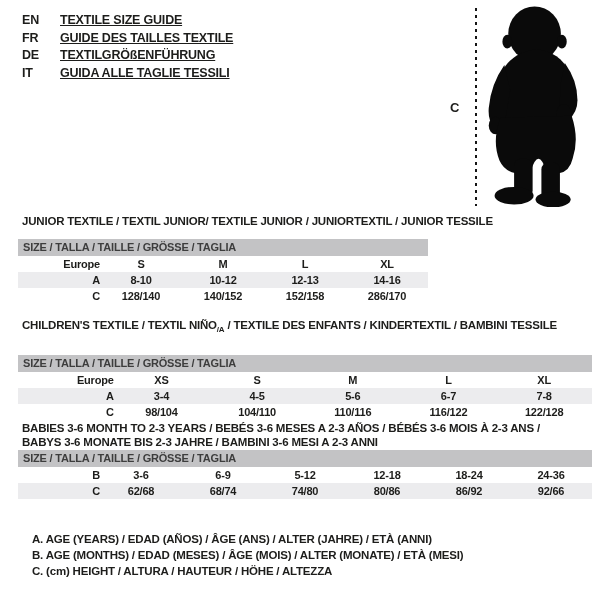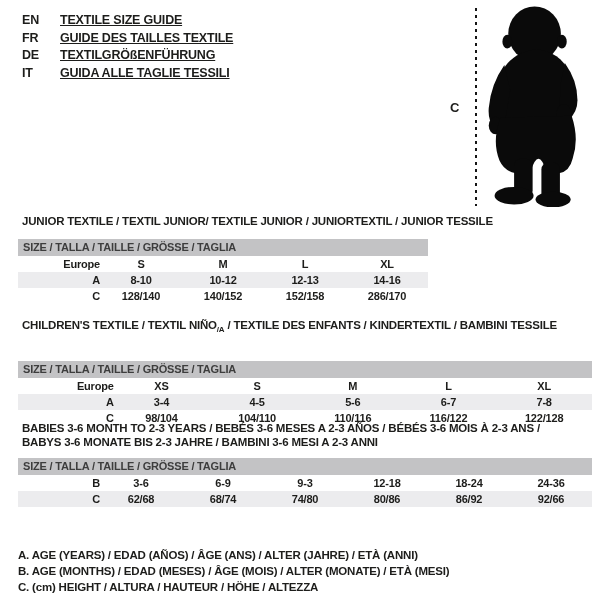--- a/index.html
+++ b/index.html
@@ -25,41 +25,41 @@
   }
   .c-label { position: absolute; left: 450px; top: 100px; font-size: 13px; font-weight: bold; }
   .baby-svg { position: absolute; left: 479px; top: 4px; width: 117px; height: 203px; }
 
   
   .sec { position: absolute; left: 18px; }
   #sec-junior   { top: 214px; width: 410px; }
   #sec-children { top: 318px; width: 574px; }
   #sec-babies   { top: 421px; width: 574px; }
   .sec-title { font-size: 11.5px; line-height: 14px; font-weight: bold; margin: 0 0 11px 4px; white-space: nowrap; }
-  #sec-children .sec-title { margin-bottom: 24px; }
-  #sec-babies .sec-title { margin-bottom: 9px; }
+  #sec-children .sec-title { margin-bottom: 18px; }
+  #sec-babies .sec-title { margin-bottom: 1px; }
   .sub { font-size: 8px; vertical-align: sub; }
 
   .size-bar {
     height: 17px; line-height: 17px;
     background: #c3c3c5; color: #3d3d3d;
     font-size: 11px; font-weight: bold;
     padding-left: 5px;
   }
   table.size-table { width: 100%; border-collapse: collapse; table-layout: fixed; }
   .size-table td {
     height: 16px; font-size: 11px; font-weight: bold;
     text-align: center; padding: 0; white-space: nowrap;
   }
   .size-table td.label { text-align: right; padding-left: 5px; }
   .size-table tr.shaded { background: #ececee; }
   col.c-label { width: 52px; }
 
   
-  .footnotes { position: absolute; left: 18px; top: 531px; margin-top: 16px; }
+  .footnotes { position: absolute; left: 32px; top: 531px; }
   .footnote { font-size: 11.5px; line-height: 16px; font-weight: bold; white-space: nowrap; }
 </style>
 </head>
 <body>
 
 <header class="lang-block">
   <div class="lang-row">
     <span class="lang-code">EN</span><span>TEXTILE SIZE GUIDE</span>
   </div>
   <div class="lang-row">
@@ -182,21 +182,21 @@
         <col>
         <col>
         <col>
         <col>
       </colgroup>
     <tbody>
       <tr>
         <td class="label">B</td>
         <td>3-6</td>
         <td>6-9</td>
-        <td>9-3</td>
+        <td>5-12</td>
         <td>12-18</td>
         <td>18-24</td>
         <td>24-36</td>
       </tr>
       <tr class="shaded">
         <td class="label">C</td>
         <td>62/68</td>
         <td>68/74</td>
         <td>74/80</td>
         <td>80/86</td>

